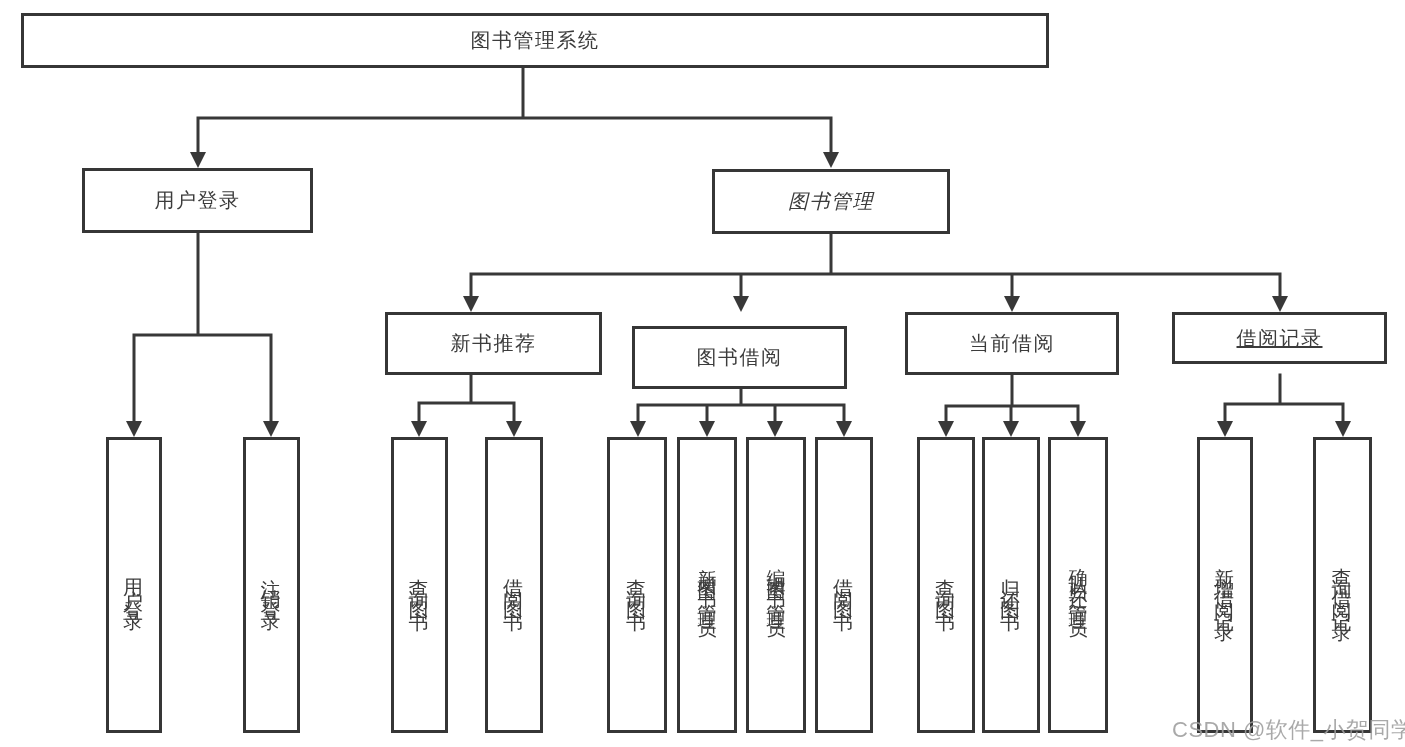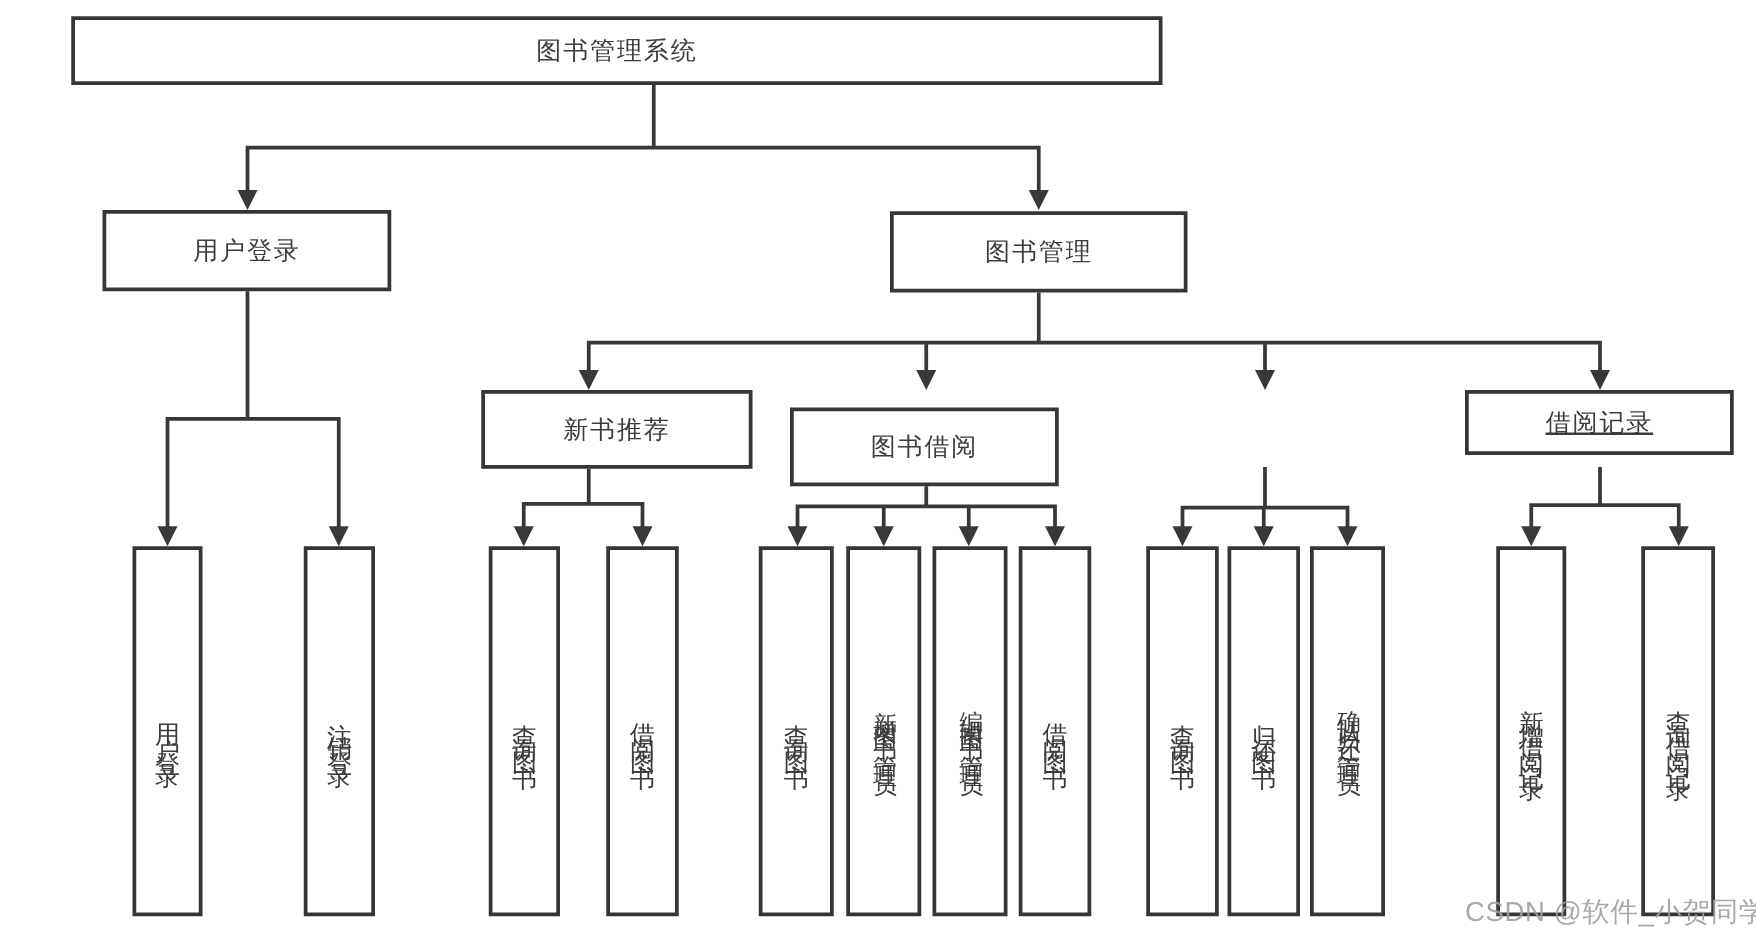--- a/index.html
+++ b/index.html
@@ -25,23 +25,23 @@
     display: flex;
     align-items: center;
     justify-content: center;
     color: #3c3c3c;
     font-size: 20px;
     letter-spacing: 1.5px;
     z-index: 2;
     white-space: nowrap;
   }
   
-  .n-root { left: 21px;   top: 13px;  width: 873px; height: 55px; margin-left: 36px; }
+  .n-root { left: 21px;   top: 13px;  width: 1028px; height: 55px; }
   .n-l2a  { left: 82px;   top: 168px; width: 231px;  height: 65px; }
-  .n-l2b  { left: 712px;  top: 169px; width: 238px;  height: 65px; }
+  .n-l2b  { left: 712px;  top: 169px; width: 238px;  height: 65px; font-style: italic; }
   .n-l3a  { left: 363px;  top: 312px; width: 217px;  height: 63px; margin-left: 22px; }
   .n-l3b  { left: 632px;  top: 326px; width: 215px;  height: 63px; }
   .n-l3c  { left: 905px;  top: 312px; width: 214px;  height: 63px; }
   .n-l3d  { left: 1172px; top: 312px; width: 215px;  height: 52px; text-decoration: underline; }
   
   .leaf {
     top: 437px;
     height: 296px;
     writing-mode: vertical-rl;
     text-orientation: mixed;
@@ -122,20 +122,23 @@
   <div class="box n-l2b">
     <span>图书管理</span>
   </div>
 
   <div class="box n-l3a">
     <span>新书推荐</span>
   </div>
   <div class="box n-l3b">
     <span>图书借阅</span>
   </div>
+  <div class="box n-l3c">
+    <span>当前借阅</span>
+  </div>
   <div class="box n-l3d">
     <span>借阅记录</span>
   </div>
 
   <div class="box leaf n-g1a">
     <span>用户登录</span>
   </div>
   <div class="box leaf n-g1b">
     <span>注销登录</span>
   </div>

